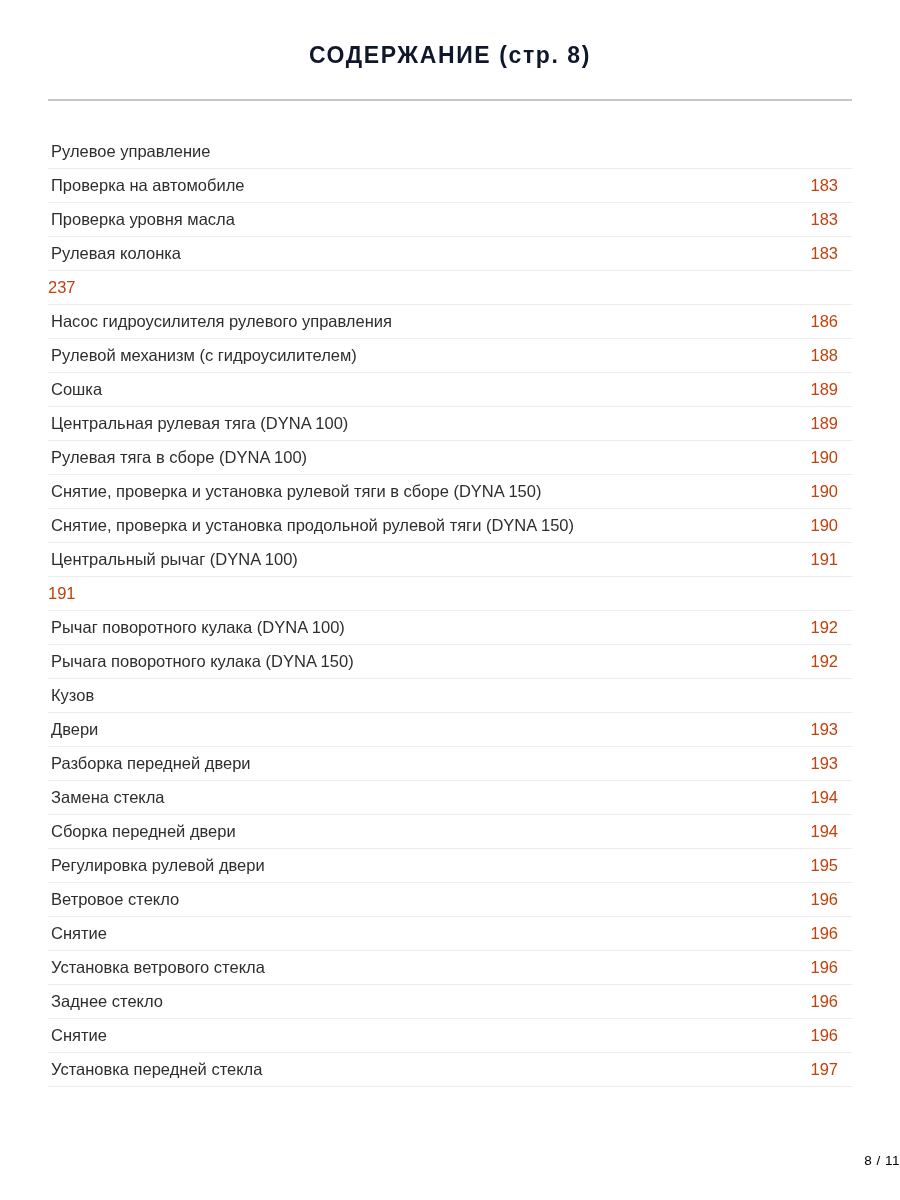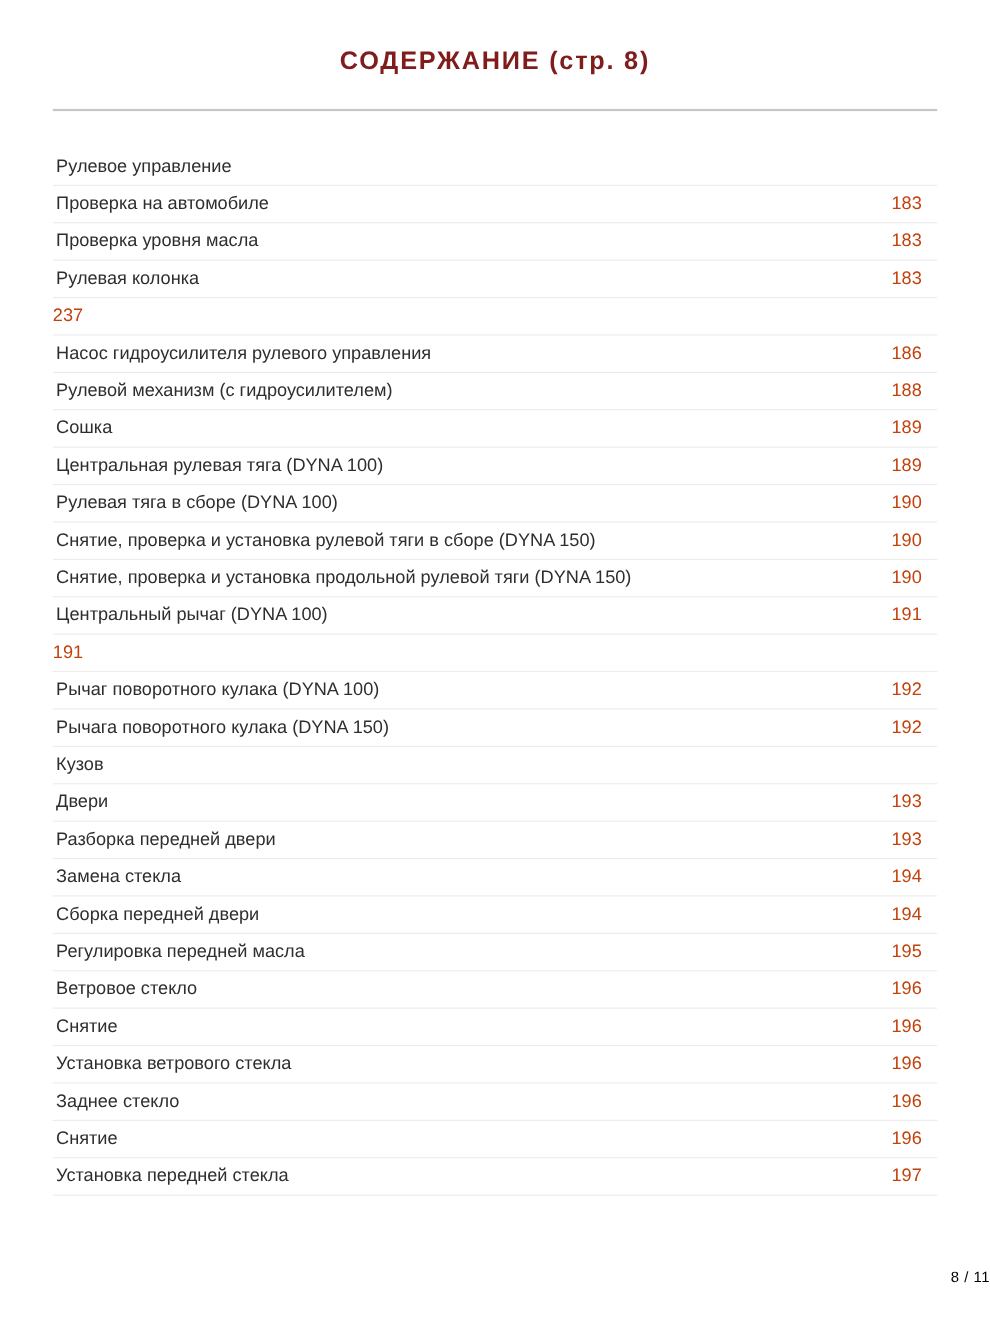--- a/index.html
+++ b/index.html
@@ -18,21 +18,21 @@
     padding: 0 48px;
     background: #ffffff;
     overflow: hidden;
   }
   .page-title {
     padding-top: 42px;
     text-align: center;
     font-size: 23px;
     font-weight: bold;
     letter-spacing: 1.6px;
-    color: #7f1d1d;
+    color: #0f172a;
   }
   .head-divider {
     border: none;
     border-top: 2px solid #c6c6c6;
     margin: 30px 0 0 0;
   }
   .toc-list {
     margin-top: 34px;
   }
   .toc-row {
@@ -171,21 +171,21 @@
     <span class="toc-label">Замена стекла</span>
     <span class="toc-page">194</span>
   </div>
 
   <div class="toc-row">
     <span class="toc-label">Сборка передней двери</span>
     <span class="toc-page">194</span>
   </div>
 
   <div class="toc-row">
-    <span class="toc-label">Регулировка передней масла</span>
+    <span class="toc-label">Регулировка рулевой двери</span>
     <span class="toc-page">195</span>
   </div>
 
   <div class="toc-row">
     <span class="toc-label">Ветровое стекло</span>
     <span class="toc-page">196</span>
   </div>
 
   <div class="toc-row">
     <span class="toc-label">Снятие</span>

